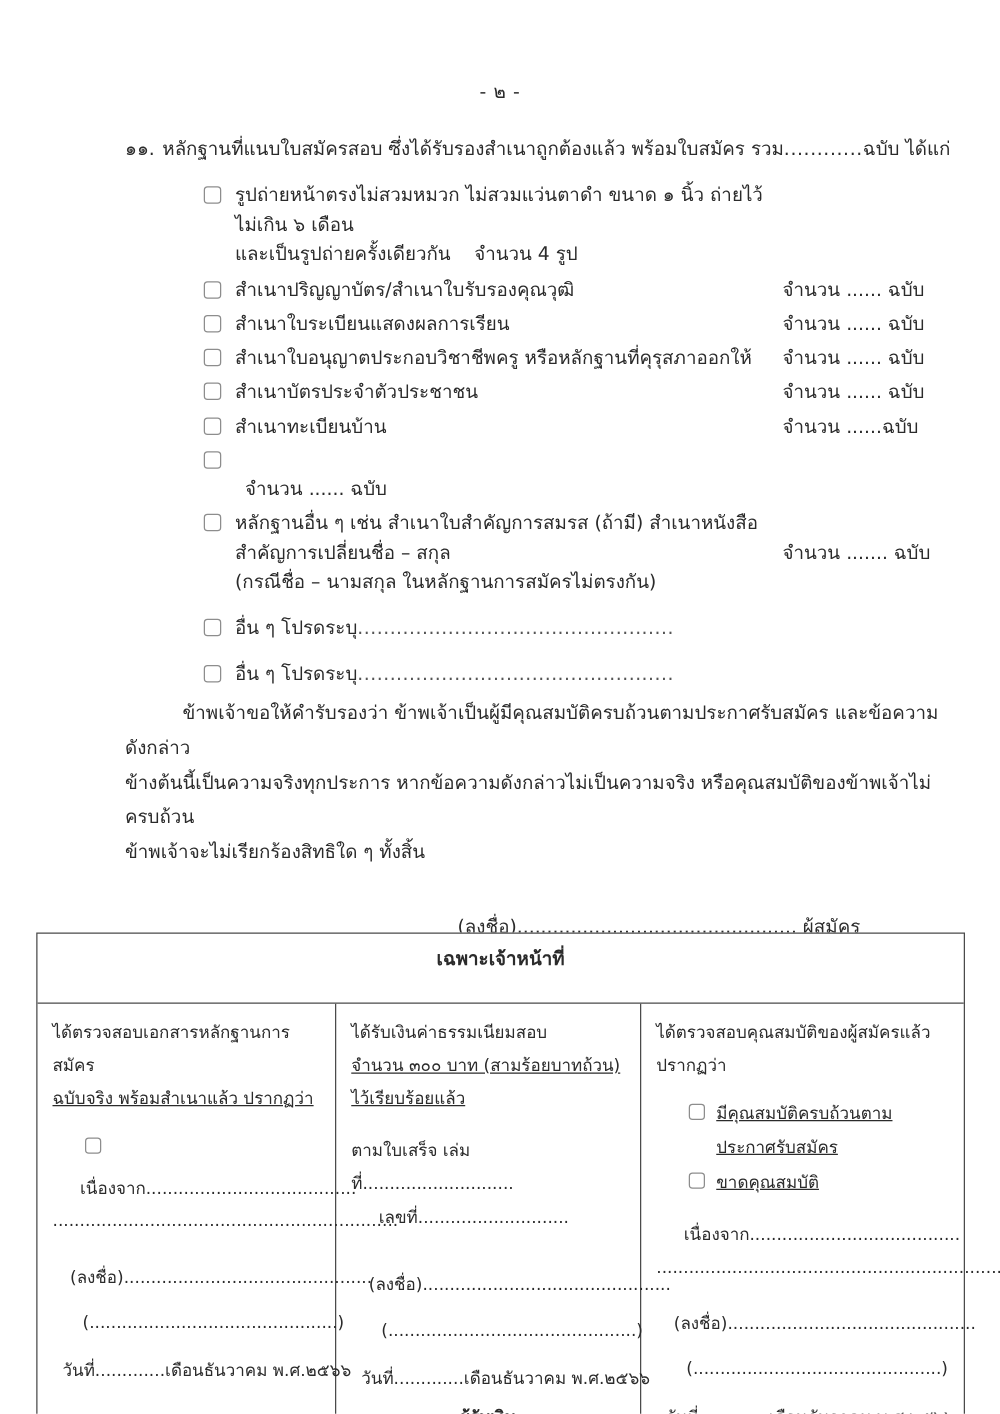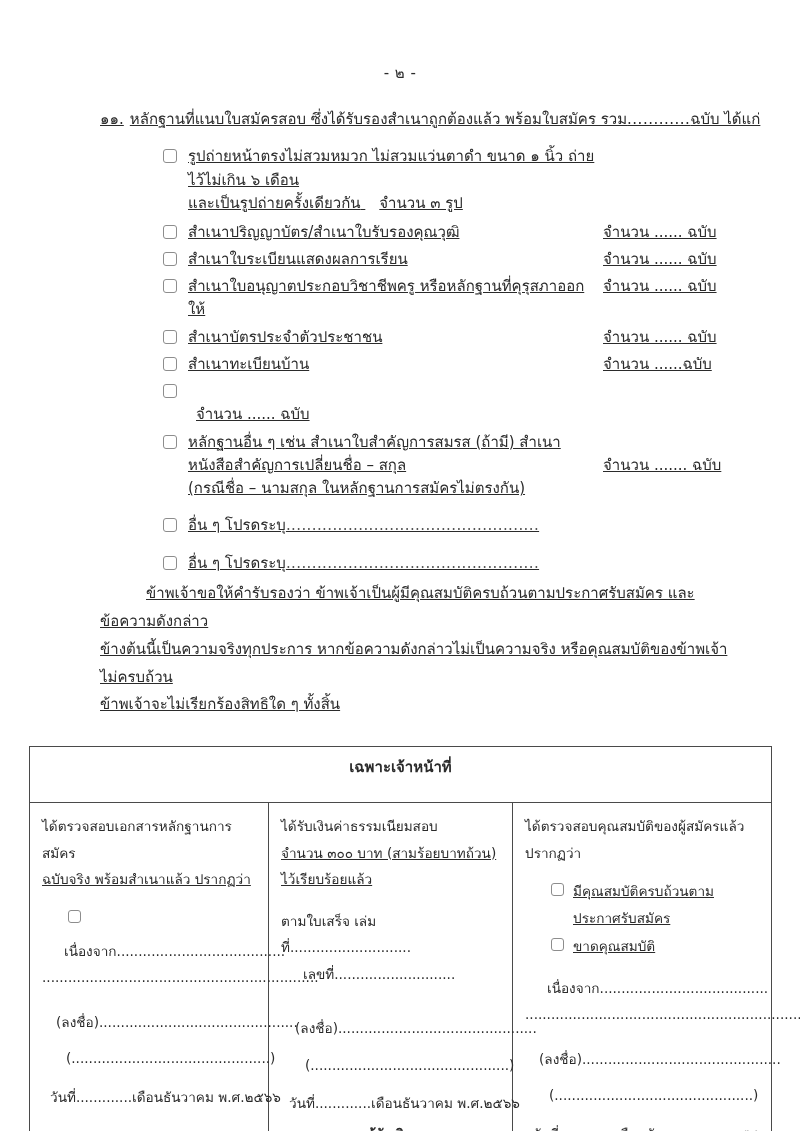--- a/index.html
+++ b/index.html
@@ -33,22 +33,21 @@
     text-align: center;
     font-size: 15px;
     letter-spacing: 0.5px;
   }
 
   
   .body-area {
     position: absolute;
     top: 108px;
     left: 100px;
-    right: 69px;
-    text-decoration: underline;
+    right: 46px;
   }
 
   .section-heading {
     display: flex;
     align-items: baseline;
     font-size: 15px;
     white-space: nowrap;
   }
   .section-heading .num {
     margin-right: 6px;
@@ -237,21 +236,21 @@
 
     <div class="checklist">
 
       <div class="check-row">
         <div class="checkbox"></div>
         <div class="row-body">
           <div class="row-text">
             <span>รูปถ่ายหน้าตรงไม่สวมหมวก ไม่สวมแว่นตาดำ ขนาด ๑ นิ้ว ถ่ายไว้ไม่เกิน ๖ เดือน</span>
             <span class="line2">
               <span>และเป็นรูปถ่ายครั้งเดียวกัน</span>
-              <span class="inline-qty">จำนวน ๓ รูป</span>
+              <span class="inline-qty">จำนวน 4 รูป</span>
             </span>
           </div>
           <div class="row-qty"></div>
         </div>
       </div>
 
       <div class="check-row tight">
         <div class="checkbox"></div>
         <div class="row-body">
           <div class="row-text">

